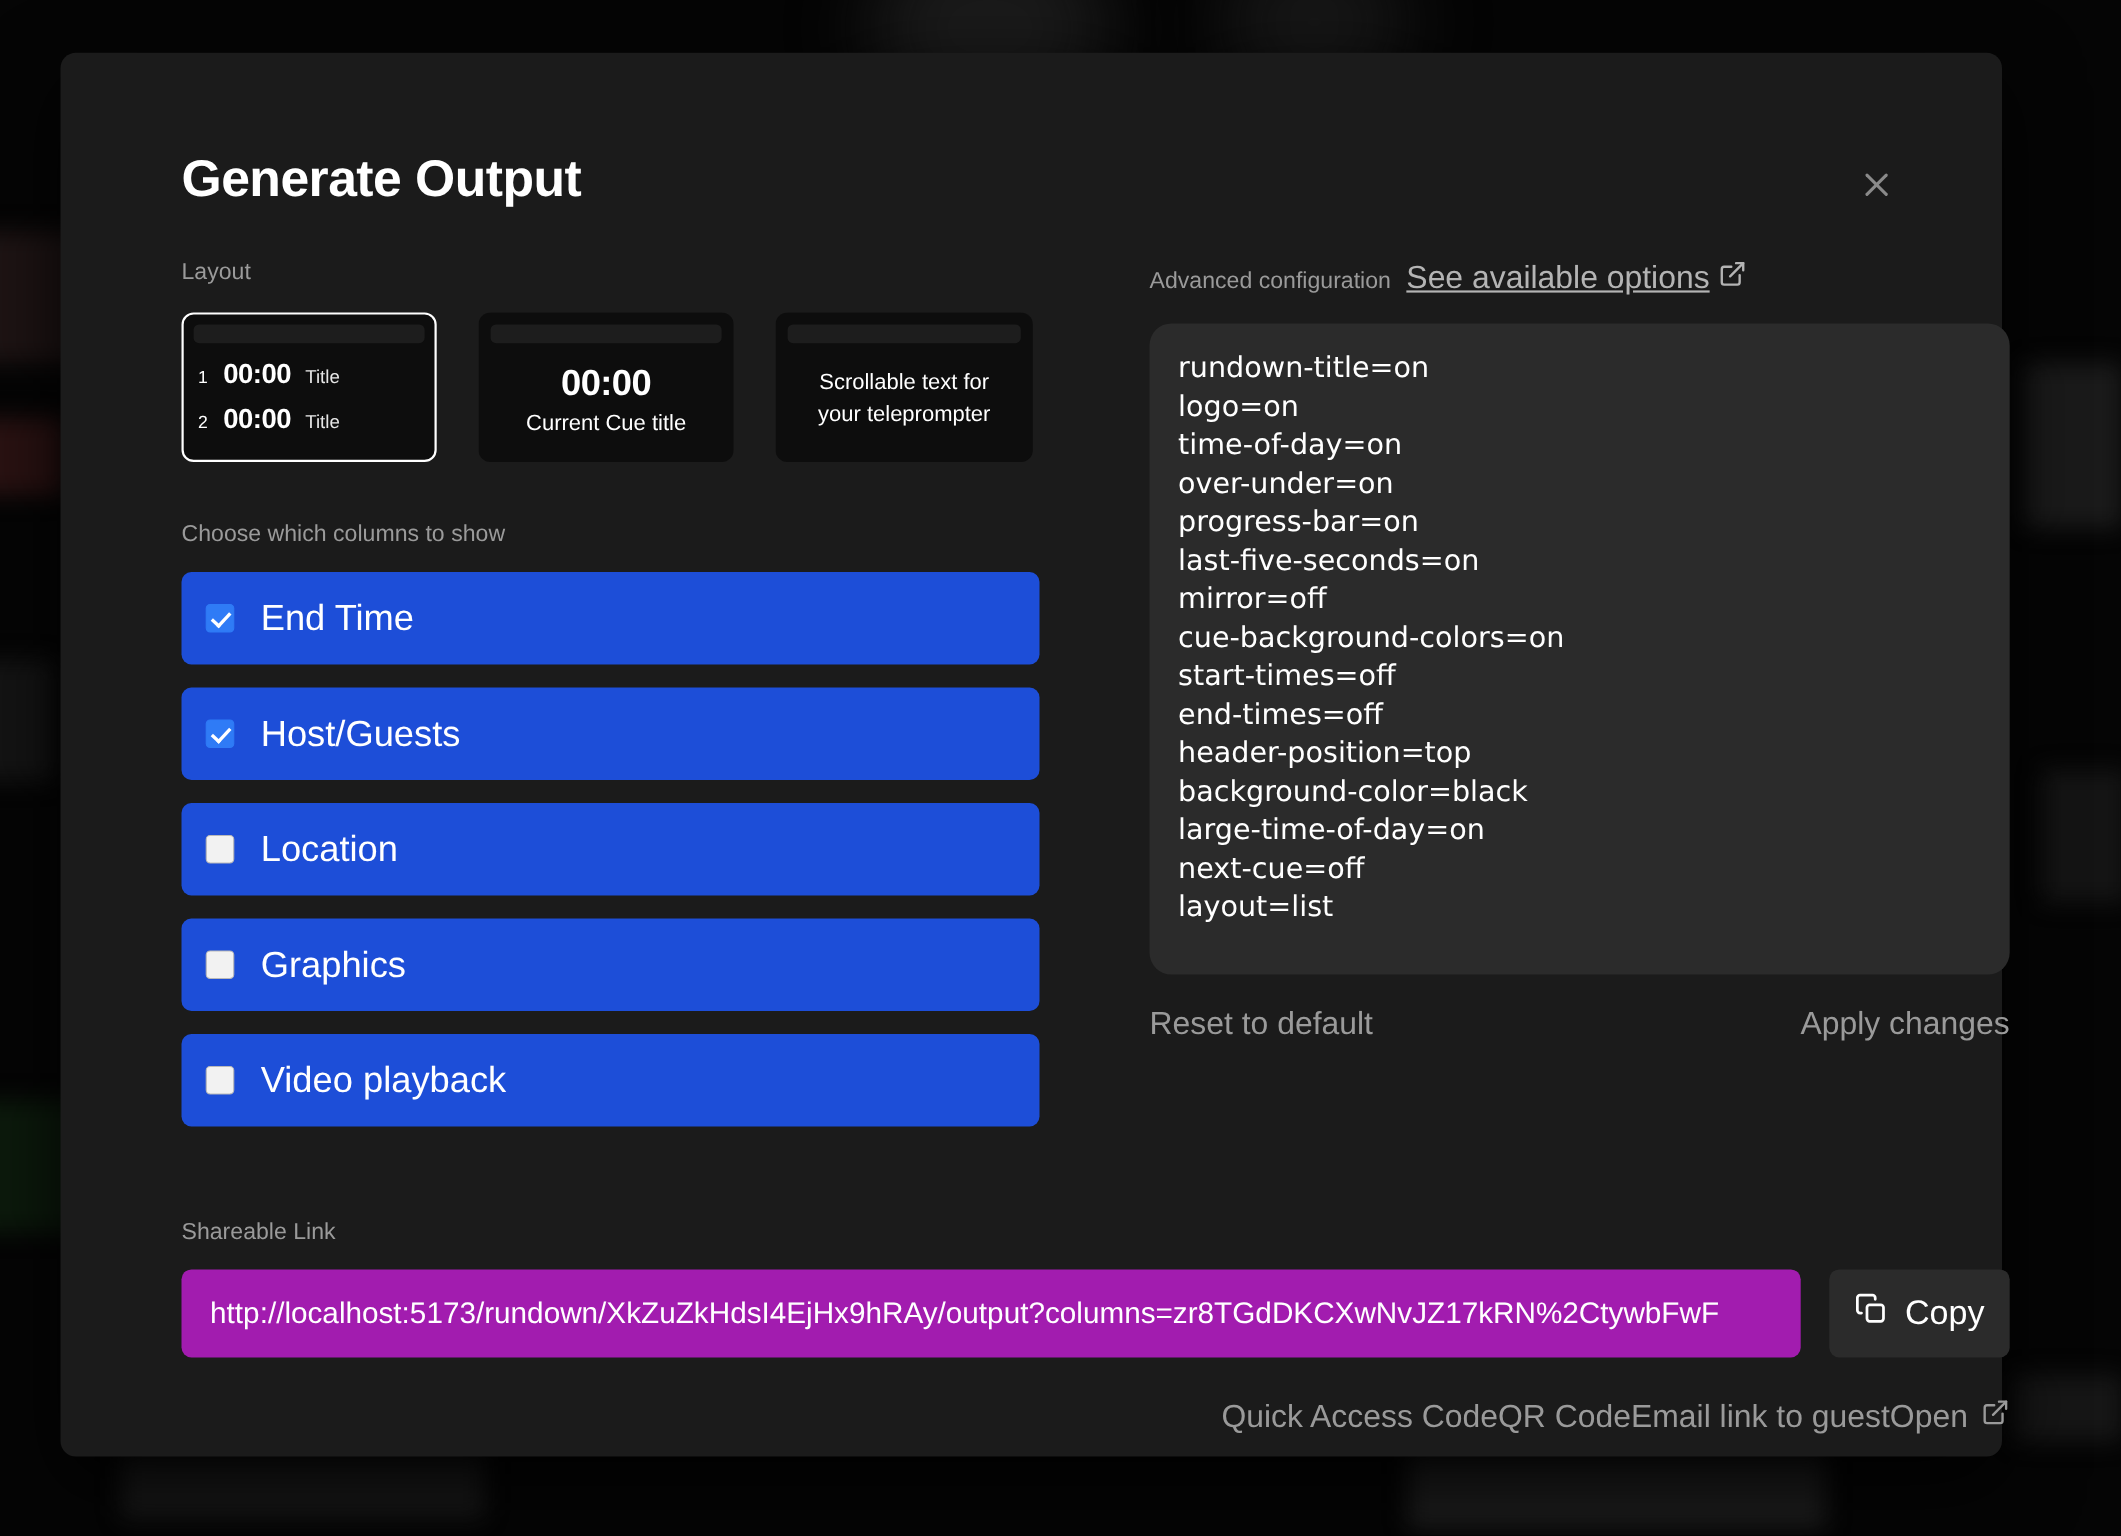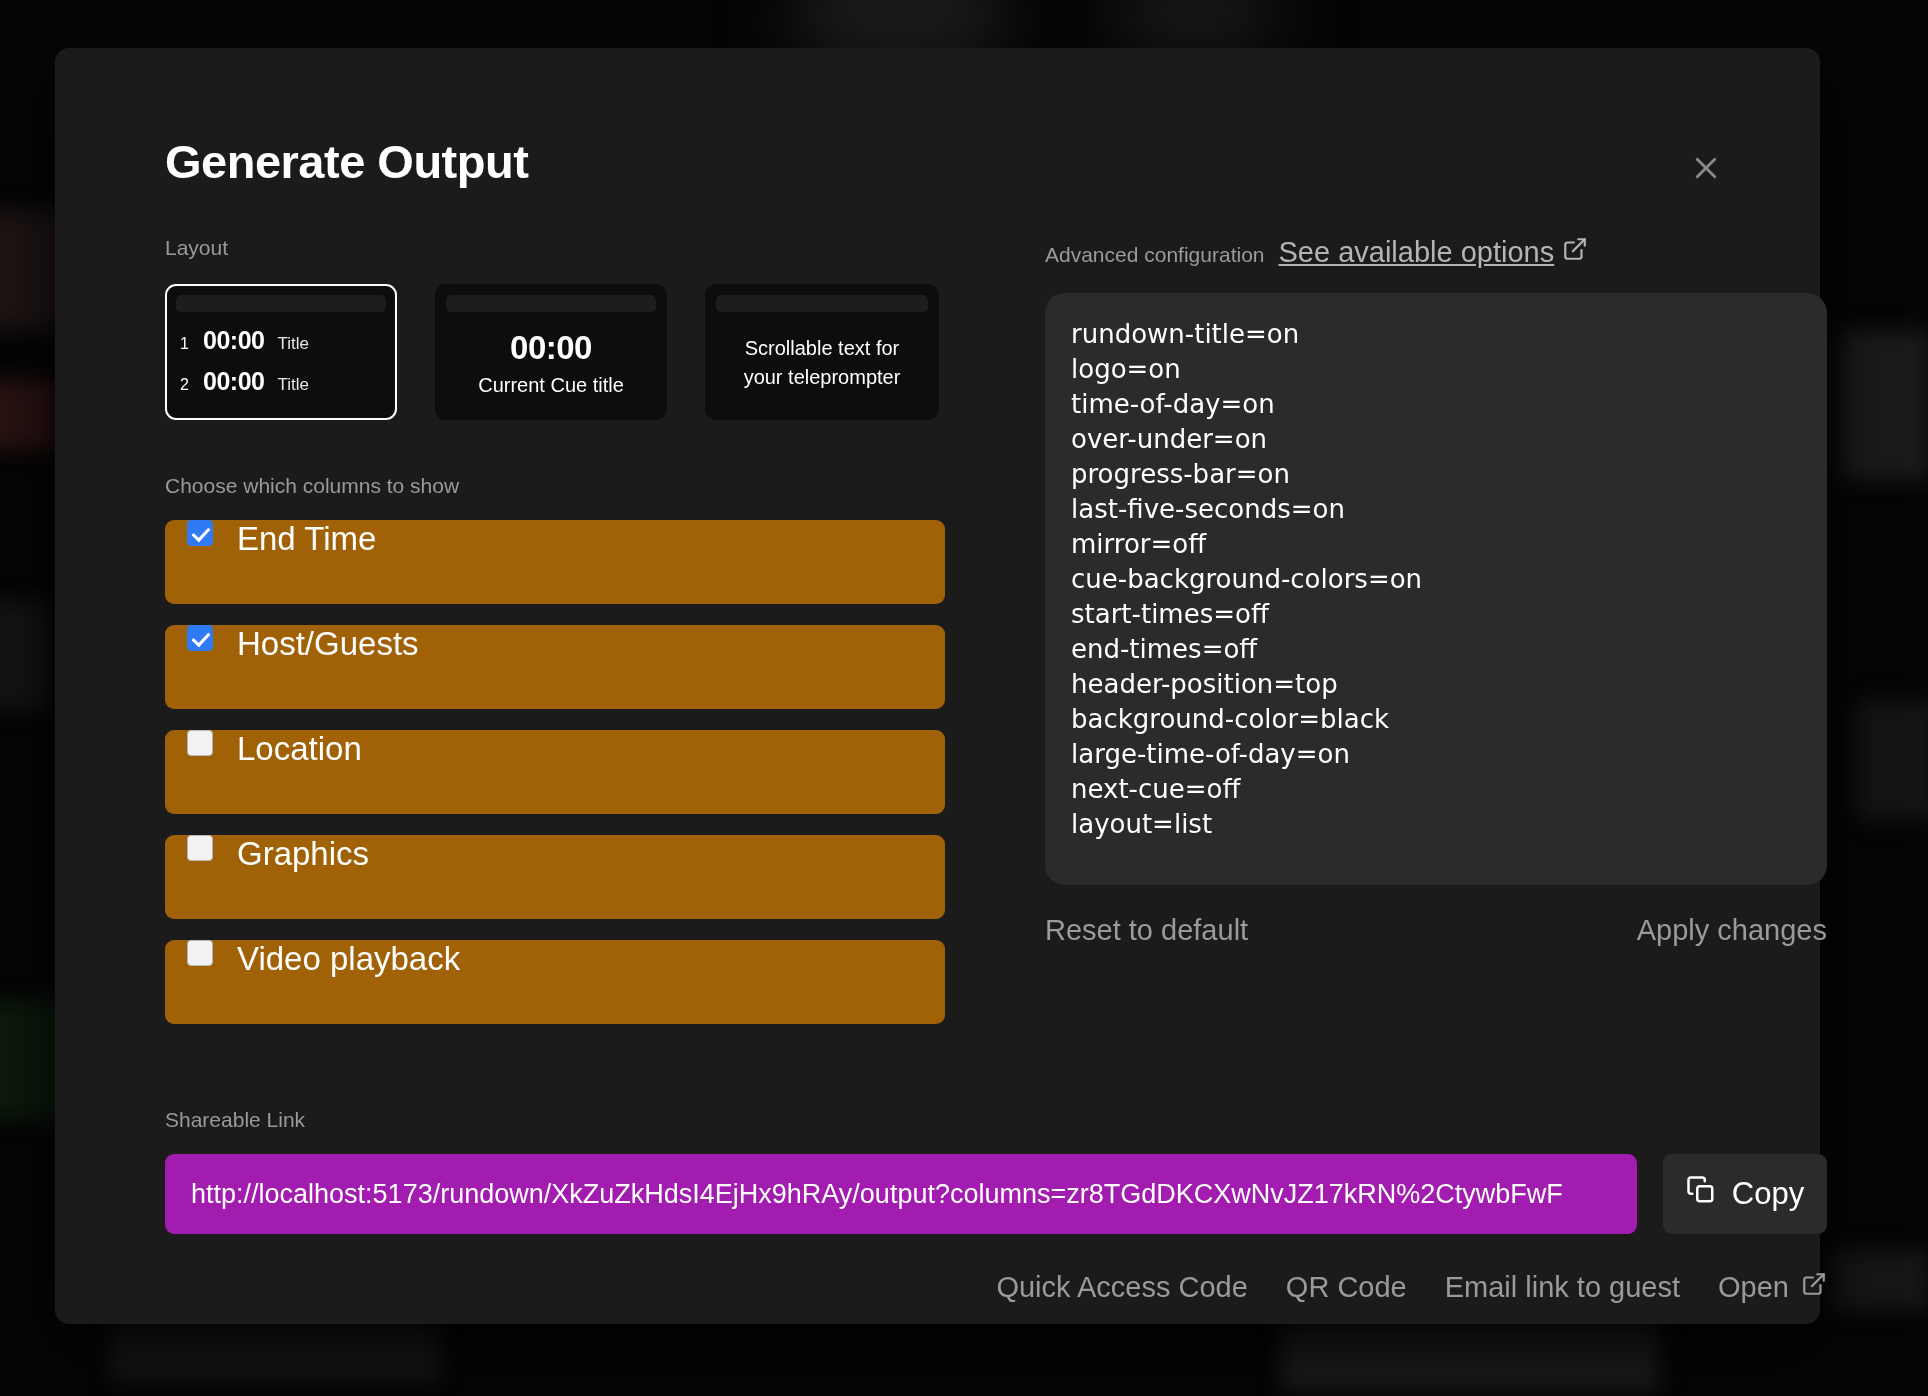--- a/index.html
+++ b/index.html
@@ -118,22 +118,23 @@
   .card-c-body {
     display: flex; align-items: center; justify-content: center;
     height: 102px; padding: 0 16px;
   }
   .tele-text { color: #fff; font-size: 20px; line-height: 1.45; text-align: center; }
 
   #columns-label { margin-top: 54px; margin-bottom: 22px; }
 
   .col-row {
     display: flex;
+    align-items: center;
     height: 84px;
-    background: #a16207;
+    background: #1d4ed8;
     border-radius: 9px;
     margin-bottom: 21px;
     padding-left: 22px;
     cursor: pointer;
   }
   .cbx {
     width: 26px; height: 26px;
     border-radius: 4px;
     background: #f2f2f2;
     border: 1px solid #b9b9b9;
@@ -228,21 +229,20 @@
     justify-content: center;
     gap: 16px;
     cursor: pointer;
     font-family: "Liberation Sans", sans-serif;
   }
 
   #bottom-links {
     display: flex;
     justify-content: flex-end;
     align-items: flex-end;
-    gap: 38px;
     margin-top: 37px;
   }
   .bot-link {
     color: #9a9a9a;
     font-size: 29px;
     background: none; border: none;
     cursor: pointer;
     display: inline-flex;
     align-items: center;
     gap: 12px;

